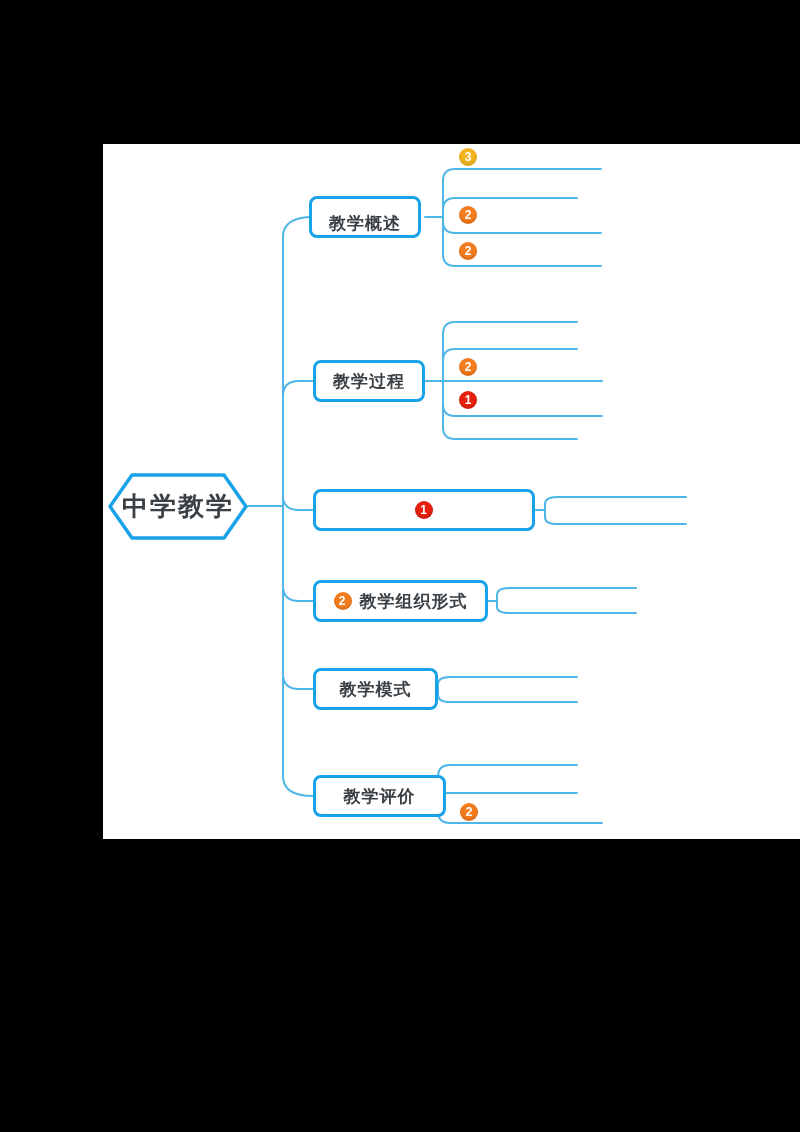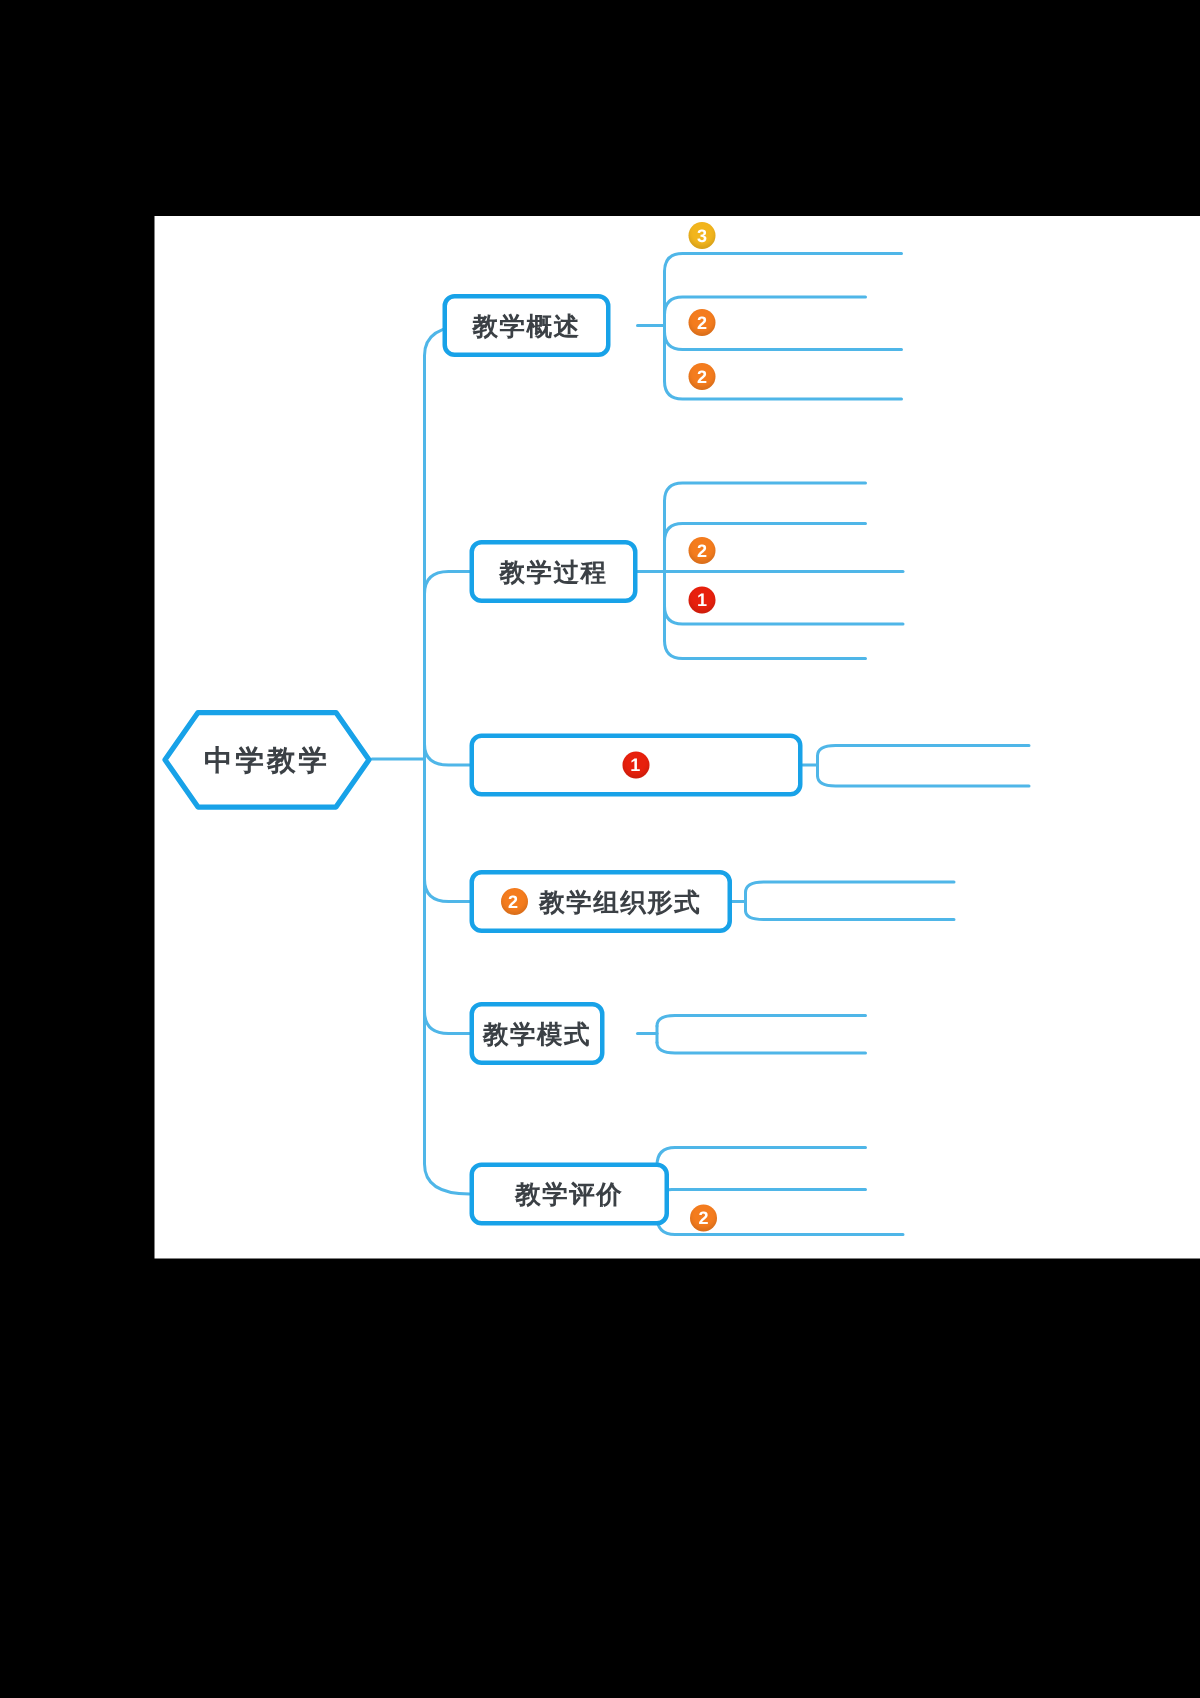--- a/index.html
+++ b/index.html
@@ -6,21 +6,21 @@
   .stage{position:relative;width:800px;height:1132px;background:#000;overflow:hidden;
          font-family:"Liberation Sans","DejaVu Sans",sans-serif;}
   .board{position:absolute;left:103px;top:144px;width:697px;height:695px;background:#fff;}
   .wires{position:absolute;left:0;top:0;}
   .topic{position:absolute;display:flex;align-items:center;justify-content:center;gap:8px;
          background:#fff;border:3px solid #18a2e8;border-radius:8px;box-sizing:border-box;
          color:#3b4045;font-size:17px;font-weight:600;letter-spacing:1px;cursor:default;}
   .root-node{position:absolute;left:5px;top:329px;width:140px;height:67px;}
   .root-node svg{position:absolute;left:0;top:0;}
   .root-label{position:absolute;left:0;top:0;width:100%;height:100%;display:flex;
-         align-items:center;justify-content:center;color:#3b4045;font-size:19px;
+         align-items:center;justify-content:center;color:#3b4045;font-size:26px;
          font-weight:600;letter-spacing:2px;}
   .nbadge,.fbadge{display:inline-flex;align-items:center;justify-content:center;
          width:18px;height:18px;border-radius:50%;color:#fff;font-size:12px;font-weight:bold;
          box-shadow:inset 0 -2px 3px rgba(0,0,0,0.12);flex:0 0 auto;}
   .fbadge{position:absolute;}
 </style>
 </head>
 <body>
 
 <div class="stage">
@@ -85,38 +85,38 @@
       </g>
     </svg>
 
     <div class="root-node">
       <svg width="140" height="67" viewBox="0 0 140 67">
         <polygon points="2,33.5 24,2 116,2 138,33.5 116,65 24,65" fill="#ffffff" stroke="#18a2e8" stroke-width="3.5" stroke-linejoin="round"></polygon>
       </svg>
       <span class="root-label">中学教学</span>
     </div>
 
-    <div class="topic" style="left:192px;top:52px;width:112px;height:42px;">
+    <div class="topic" style="left:206px;top:52px;width:112px;height:42px;align-items:flex-end;">
       <span>教学概述</span>
     </div>
 
     <div class="topic" style="left:210px;top:216px;width:112px;height:42px;">
       <span>教学过程</span>
     </div>
 
     <div class="topic" style="left:210px;top:345px;width:222px;height:42px;">
       <span class="nbadge" style="background: rgb(231, 32, 13);">1</span>
     </div>
 
     <div class="topic" style="left:210px;top:436px;width:175px;height:42px;">
       <span class="nbadge" style="background: rgb(244, 124, 30);">2</span>
       <span>教学组织形式</span>
     </div>
 
-    <div class="topic" style="left:210px;top:524px;width:90px;height:42px;">
+    <div class="topic" style="left:210px;top:524px;width:125px;height:42px;">
       <span>教学模式</span>
     </div>
 
     <div class="topic" style="left:210px;top:631px;width:133px;height:42px;">
       <span>教学评价</span>
     </div>
 
     <span class="fbadge" style="left: 356px; top: 4px; background: rgb(242, 181, 29);">3</span>
     <span class="fbadge" style="left: 356px; top: 62px; background: rgb(244, 124, 30);">2</span>
     <span class="fbadge" style="left: 356px; top: 98px; background: rgb(244, 124, 30);">2</span>

